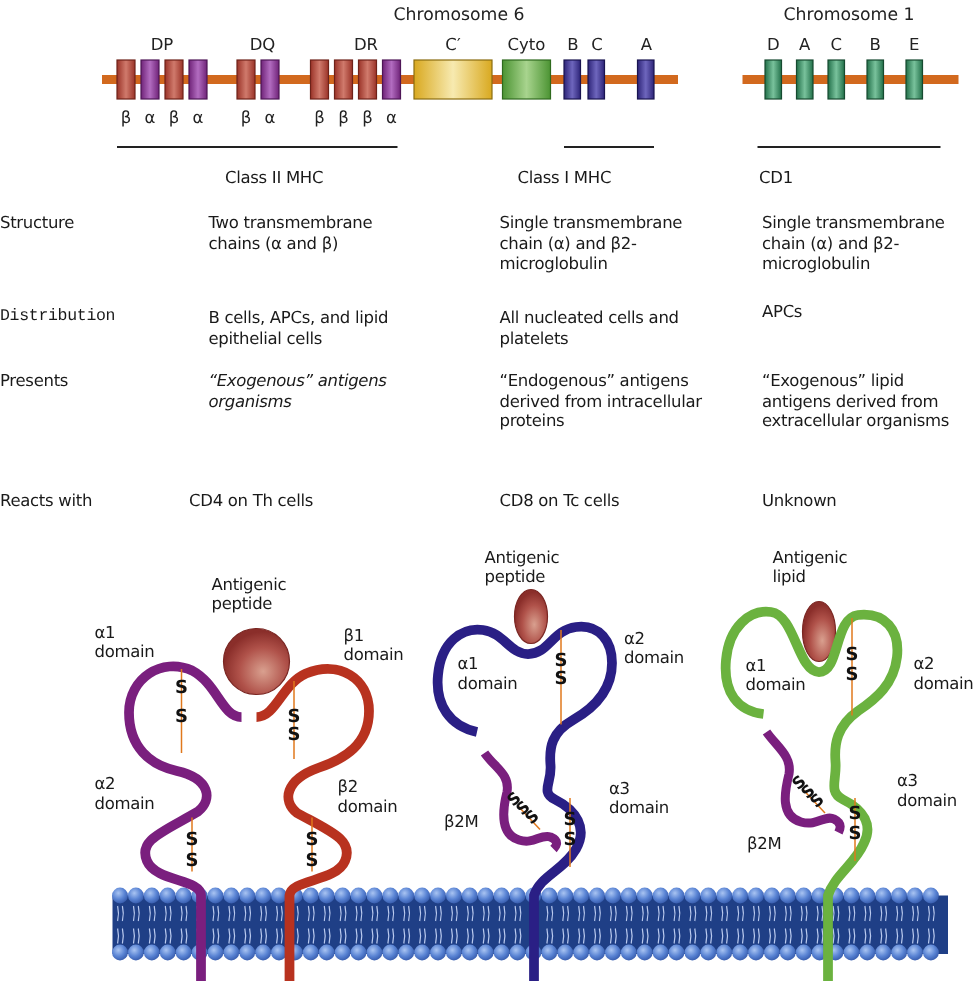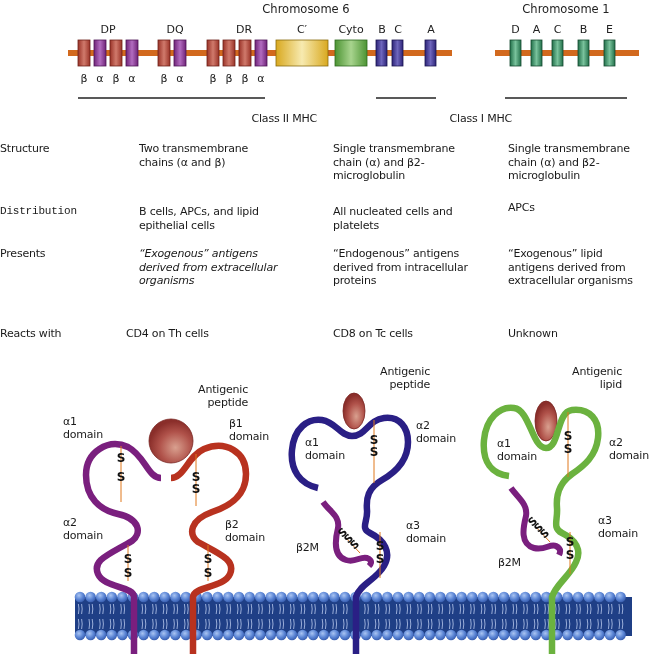--- a/index.html
+++ b/index.html
@@ -1,21 +1,21 @@
 <!DOCTYPE html>
 <html><head>
 <meta charset="utf-8">
 <style>
   html, body { margin: 0; padding: 0; background: #ffffff; }
   body { width: 650px; height: 654px; position: relative; overflow: hidden;
          font-family: "DejaVu Sans", sans-serif; color: #1a1a1a; }
   .abs { position: absolute; }
   .t { font-size: 11px; line-height: 13.5px; letter-spacing: -0.2px; white-space: nowrap; }
   .lbl { font-size: 11px; line-height: 13px; letter-spacing: -0.2px; white-space: nowrap; }
-  .ctr { text-align: right; margin-left: 47px; }
+  .ctr { text-align: left; }
   svg text { font-family: "DejaVu Sans", sans-serif; }
   .cell-line { display: block; }
 </style>
 </head>
 <body>
 
 <svg class="abs" style="left:0;top:0" width="650" height="110">
   <defs>
     <linearGradient id="gBeta" x1="0" x2="1">
         <stop offset="0" stop-color="#9a3328"></stop>
@@ -132,21 +132,20 @@
     <div class="abs t" style="left: 333px; top: 205px;">
       <span class="cell-line">All nucleated cells and</span>
       <span class="cell-line">platelets</span>
     </div>
     <div class="abs t" style="left: 508px; top: 201px;">
       <span class="cell-line">APCs</span>
     </div>
     <div class="abs t" style="left: 0px; top: 247px;">Presents</div>
     <div class="abs t" style="left: 139px; top: 247px; font-style: italic;">
       <span class="cell-line">“Exogenous” antigens</span>
-      <span class="cell-line">derived from extracellular</span>
       <span class="cell-line">organisms</span>
     </div>
     <div class="abs t" style="left: 333px; top: 247px;">
       <span class="cell-line">“Endogenous” antigens</span>
       <span class="cell-line">derived from intracellular</span>
       <span class="cell-line">proteins</span>
     </div>
     <div class="abs t" style="left: 508px; top: 247px;">
       <span class="cell-line">“Exogenous” lipid</span>
       <span class="cell-line">antigens derived from</span>

